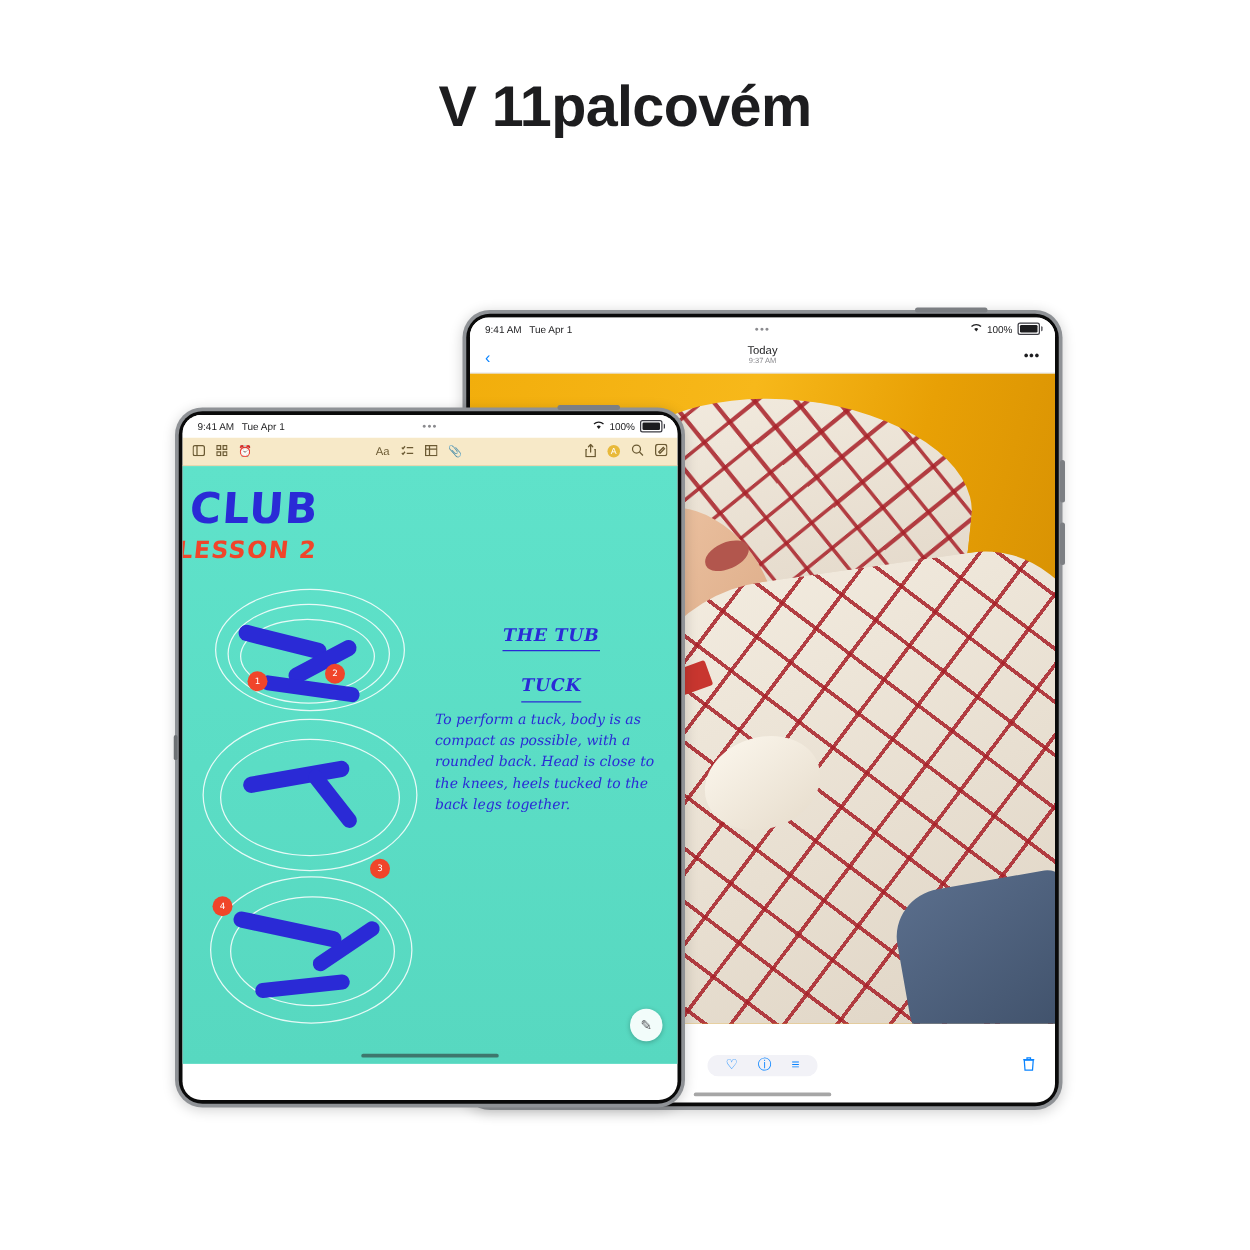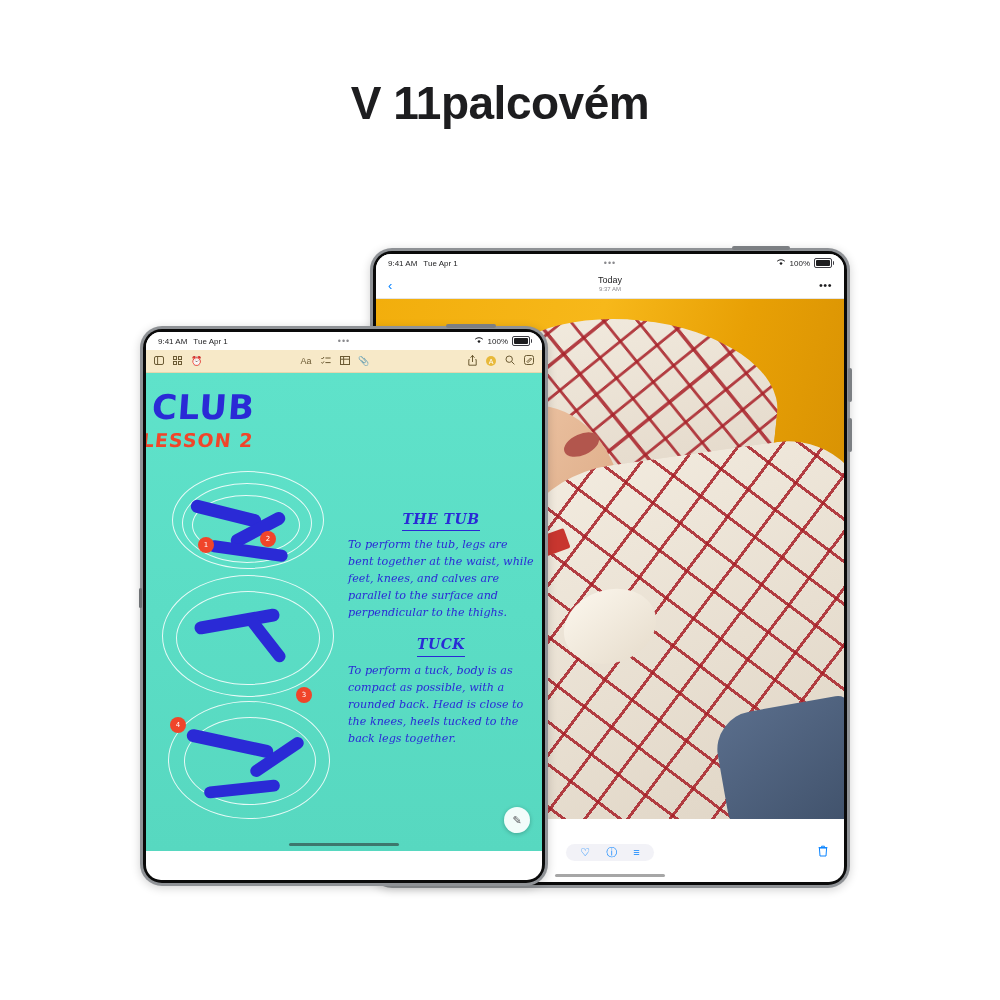--- a/index.html
+++ b/index.html
@@ -21,21 +21,21 @@
     top: 55px;
     left: 0;
     width: 1000px;
     text-align: center;
     font-size: 46px;
     font-weight: 700;
     letter-spacing: -0.5px;
     line-height: 1.32;
     color: #1d1d1f;
   }
-  .headline .line { display: block; margin-top: 18px; }
+  .headline .line { display: block; }
 
   
   .stage {
     position: absolute;
     top: 0; left: 0;
     width: 1000px;
     height: 700px;
   }
 
   
@@ -470,21 +470,21 @@
     font-size: 7px;
     display: flex;
     align-items: center;
     justify-content: center;
     font-family: "DejaVu Sans", sans-serif;
   }
   
   .note-text {
     position: absolute;
     right: 8px;
-    top: 136px;
+    top: 126px;
     width: 186px;
     color: #2a2ad6;
     font-family: "DejaVu Serif", serif;
     font-style: italic;
     font-size: 11.2px;
     line-height: 1.52;
   }
   .note-text .h {
     font-weight: 700;
     font-style: italic;
@@ -725,21 +725,20 @@
 
           <div class="dot" style="left:44px; top:72px;">1</div>
           <div class="dot" style="left:106px; top:66px;">2</div>
           <div class="dot" style="left:142px; top:222px;">3</div>
           <div class="dot" style="left:16px; top:252px;">4</div>
         </div>
 
         <div class="note-text">
           <div class="blk">
             <div class="center"><span class="h">THE TUB</span></div>
-            <div>To perform the tub, legs are bent together at the waist, while feet, knees, and calves are parallel to the surface and perpendicular to the thighs.</div>
           </div>
           <div class="blk">
             <div class="center"><span class="h">TUCK</span></div>
             <div>To perform a tuck, body is as compact as possible, with a rounded back. Head is close to the knees, heels tucked to the back legs together.</div>
           </div>
         </div>
 
         <div class="note-fab">✎</div>
         <div class="home-indicator"></div>
       </div>

